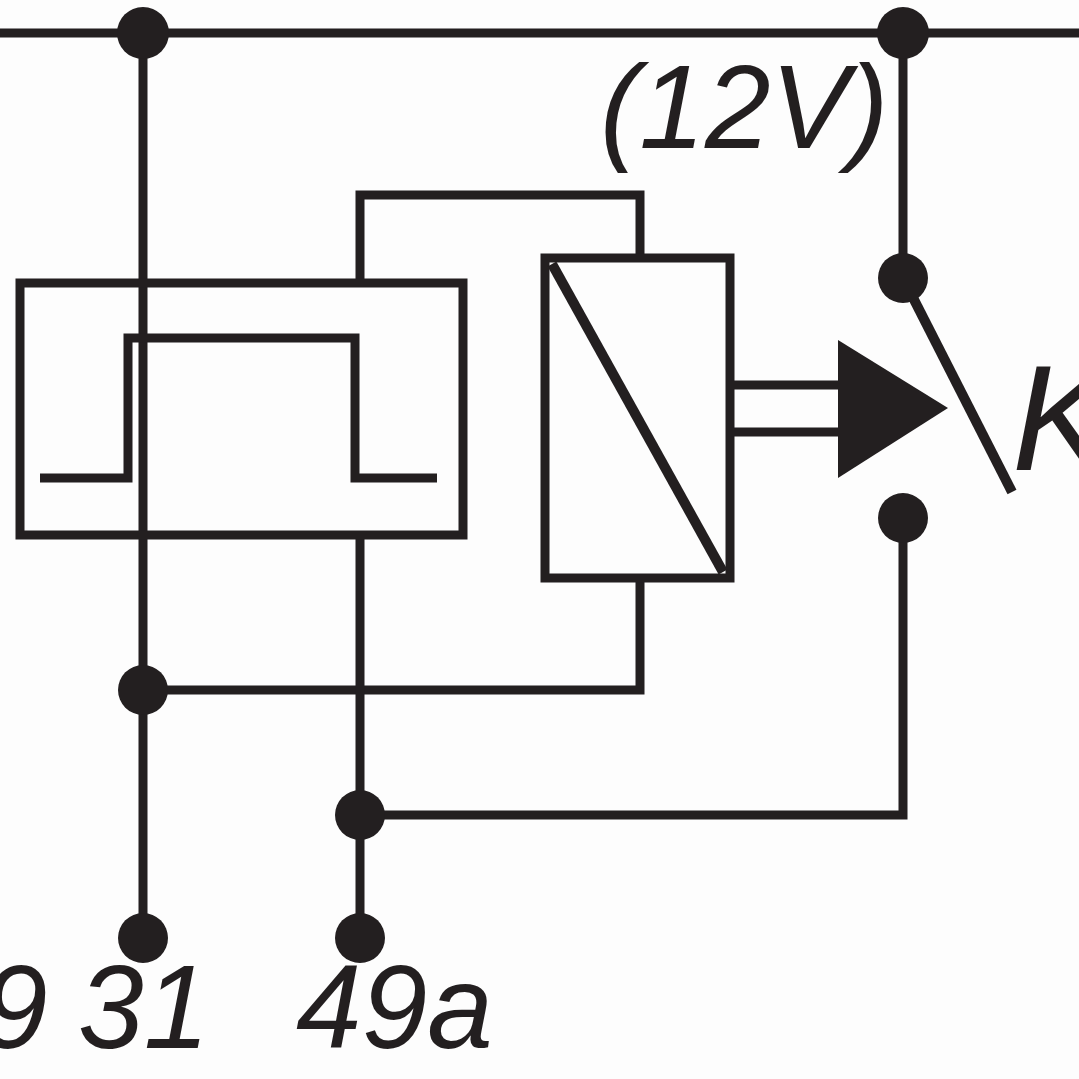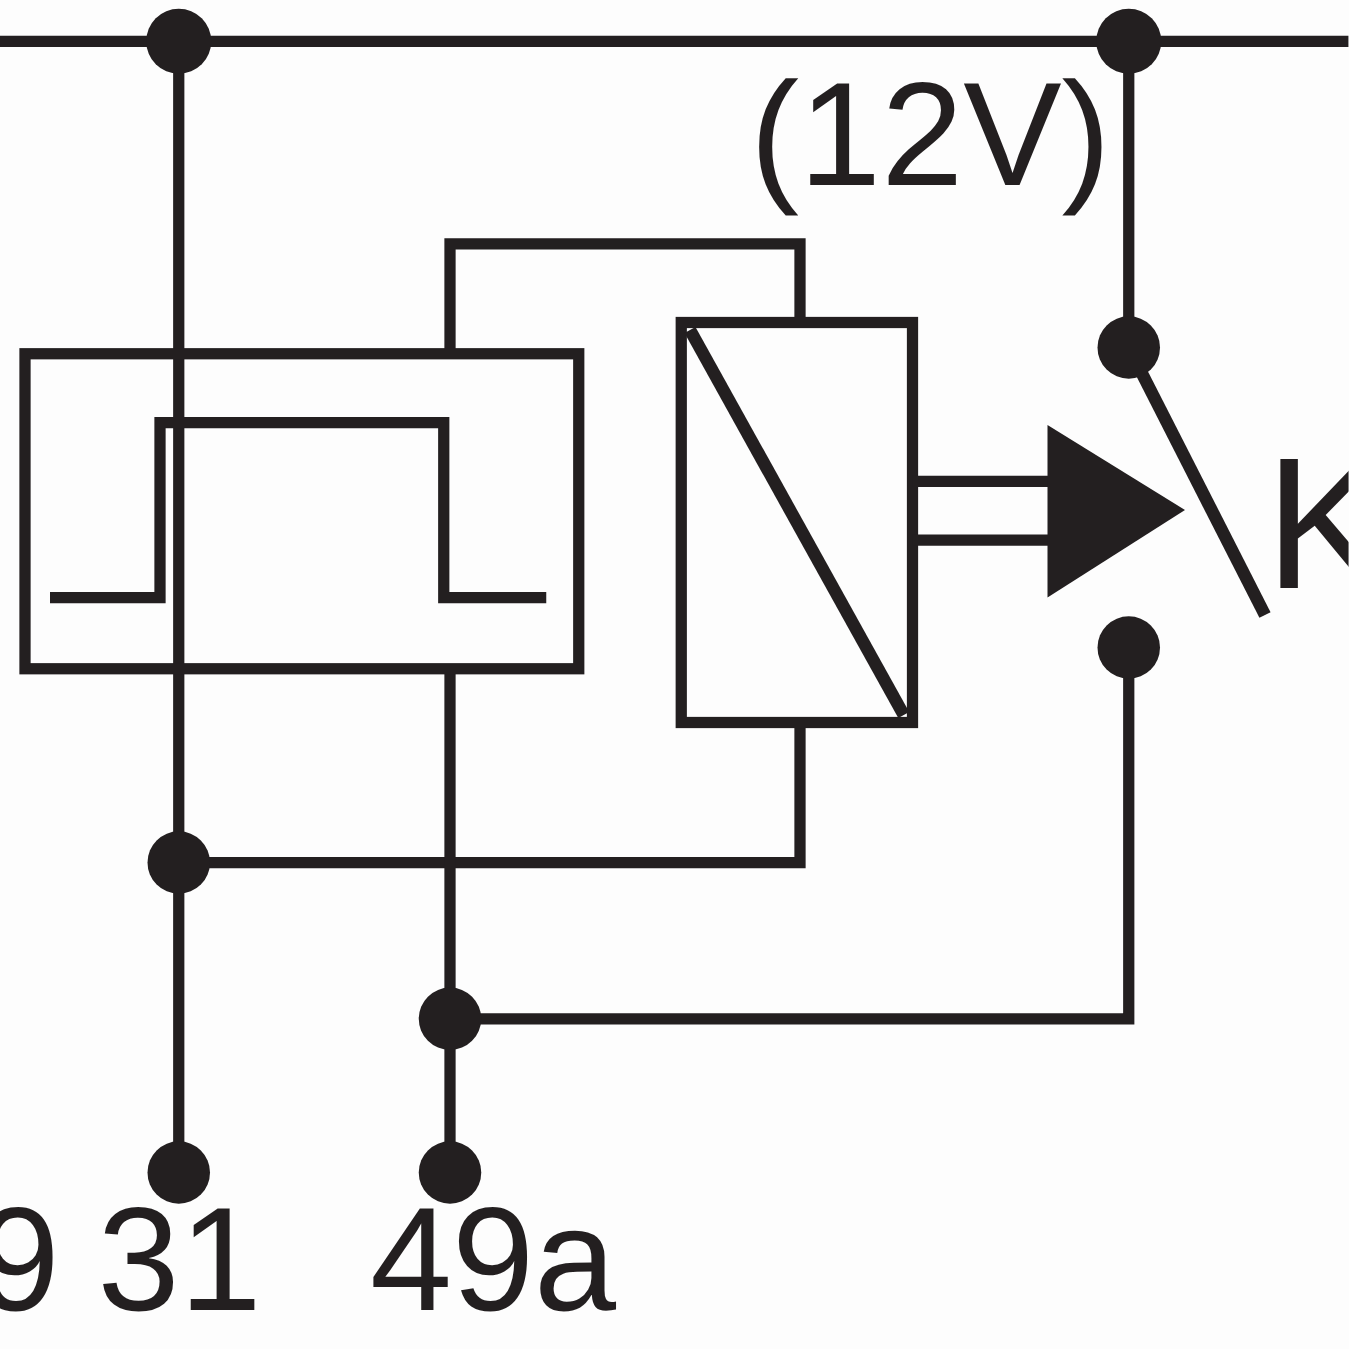--- a/index.html
+++ b/index.html
@@ -9,20 +9,21 @@
   }
   body {
     font-family: "Liberation Sans", sans-serif;
   }
   #canvas {
     position: relative;
     width: 1079px;
     height: 1079px;
     background: #fdfdfd;
     overflow: hidden;
+    font-style: italic;
   }
   #schematic {
     position: absolute;
     left: 0;
     top: 0;
     width: 1079px;
     height: 1079px;
     display: block;
   }
   .lbl {

